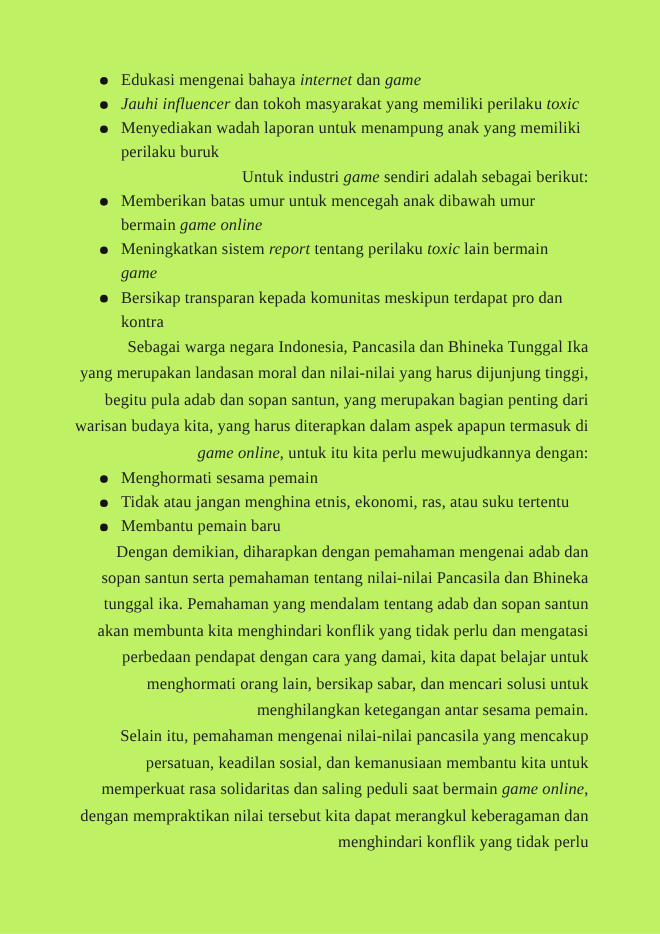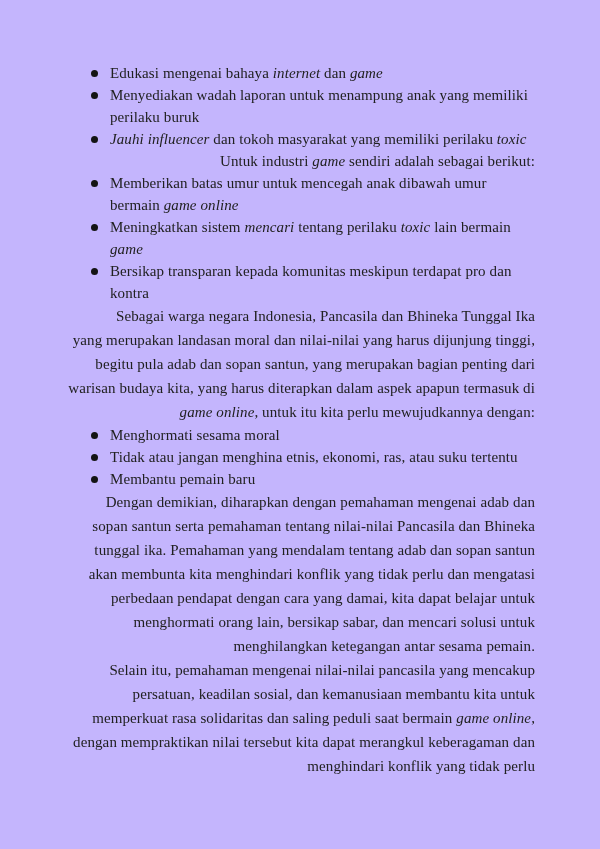--- a/index.html
+++ b/index.html
@@ -4,21 +4,21 @@
 <style>
   html, body {
     margin: 0;
     padding: 0;
     background: #ffffff;
   }
   .page {
     position: relative;
     width: 600px;
     height: 849px;
-    background: #c4b5fd;
+    background: #bef264;
     overflow: hidden;
     font-family: "Liberation Serif", serif;
   }
   .doc-body {
     position: absolute;
     left: 65px;
     top: 62px;
     width: 470px;
     font-size: 15px;
     color: #212121;
@@ -50,26 +50,26 @@
     line-height: 22px;
   }
   i { font-style: italic; }
 </style>
 </head>
 <body>
 
 <div class="page">
   <div class="doc-body">
       <div class="bullet-item"><span class="bullet-dot" style="background: rgb(20, 20, 20);"></span><span><span>Edukasi mengenai bahaya </span><i>internet</i><span> dan </span><i>game</i></span></div>
+      <div class="bullet-item"><span class="bullet-dot" style="background: rgb(20, 20, 20);"></span><span><i>Jauhi influencer</i><span> dan tokoh masyarakat yang memiliki perilaku </span><i>toxic</i></span></div>
       <div class="bullet-item"><span class="bullet-dot" style="background: rgb(20, 20, 20);"></span><span><span>Menyediakan wadah laporan untuk menampung anak yang memiliki perilaku buruk</span></span></div>
-      <div class="bullet-item"><span class="bullet-dot" style="background: rgb(20, 20, 20);"></span><span><i>Jauhi influencer</i><span> dan tokoh masyarakat yang memiliki perilaku </span><i>toxic</i></span></div>
       <p class="para indent-line"><span>Untuk industri </span><i>game</i><span> sendiri adalah sebagai berikut:</span></p>
       <div class="bullet-item"><span class="bullet-dot" style="background: rgb(20, 20, 20);"></span><span><span>Memberikan batas umur untuk mencegah anak dibawah umur bermain </span><i>game online</i></span></div>
-      <div class="bullet-item"><span class="bullet-dot" style="background: rgb(20, 20, 20);"></span><span><span>Meningkatkan sistem </span><i>mencari</i><span> tentang perilaku </span><i>toxic</i><span> lain bermain </span><i>game</i></span></div>
+      <div class="bullet-item"><span class="bullet-dot" style="background: rgb(20, 20, 20);"></span><span><span>Meningkatkan sistem </span><i>report</i><span> tentang perilaku </span><i>toxic</i><span> lain bermain </span><i>game</i></span></div>
       <div class="bullet-item"><span class="bullet-dot" style="background: rgb(20, 20, 20);"></span><span><span>Bersikap transparan kepada komunitas meskipun terdapat pro dan kontra</span></span></div>
       <p class="para"><span>Sebagai warga negara Indonesia, Pancasila dan Bhineka Tunggal Ika yang merupakan landasan moral dan nilai-nilai yang harus dijunjung tinggi, begitu pula adab dan sopan santun, yang merupakan bagian penting dari warisan budaya kita, yang harus diterapkan dalam aspek apapun termasuk di </span><i>game online</i><span>, untuk itu kita perlu mewujudkannya dengan:</span></p>
-      <div class="bullet-item"><span class="bullet-dot" style="background: rgb(20, 20, 20);"></span><span><span>Menghormati sesama moral</span></span></div>
+      <div class="bullet-item"><span class="bullet-dot" style="background: rgb(20, 20, 20);"></span><span><span>Menghormati sesama pemain</span></span></div>
       <div class="bullet-item"><span class="bullet-dot" style="background: rgb(20, 20, 20);"></span><span><span>Tidak atau jangan menghina etnis, ekonomi, ras, atau suku tertentu</span></span></div>
       <div class="bullet-item"><span class="bullet-dot" style="background: rgb(20, 20, 20);"></span><span><span>Membantu pemain baru</span></span></div>
       <p class="para"><span>Dengan demikian, diharapkan dengan pemahaman mengenai adab dan sopan santun serta pemahaman tentang nilai-nilai Pancasila dan Bhineka tunggal ika. Pemahaman yang mendalam tentang adab dan sopan santun akan membunta kita menghindari konflik yang tidak perlu dan mengatasi perbedaan pendapat dengan cara yang damai, kita dapat belajar untuk menghormati orang lain, bersikap sabar, dan mencari solusi untuk menghilangkan ketegangan antar sesama pemain.</span></p>
       <p class="para"><span>Selain itu, pemahaman mengenai nilai-nilai pancasila yang mencakup persatuan, keadilan sosial, dan kemanusiaan membantu kita untuk memperkuat rasa solidaritas dan saling peduli saat bermain </span><i>game online</i><span>, dengan mempraktikan nilai tersebut kita dapat merangkul keberagaman dan menghindari konflik yang tidak perlu</span></p>
     </div>
 </div>
 
 </body></html>

